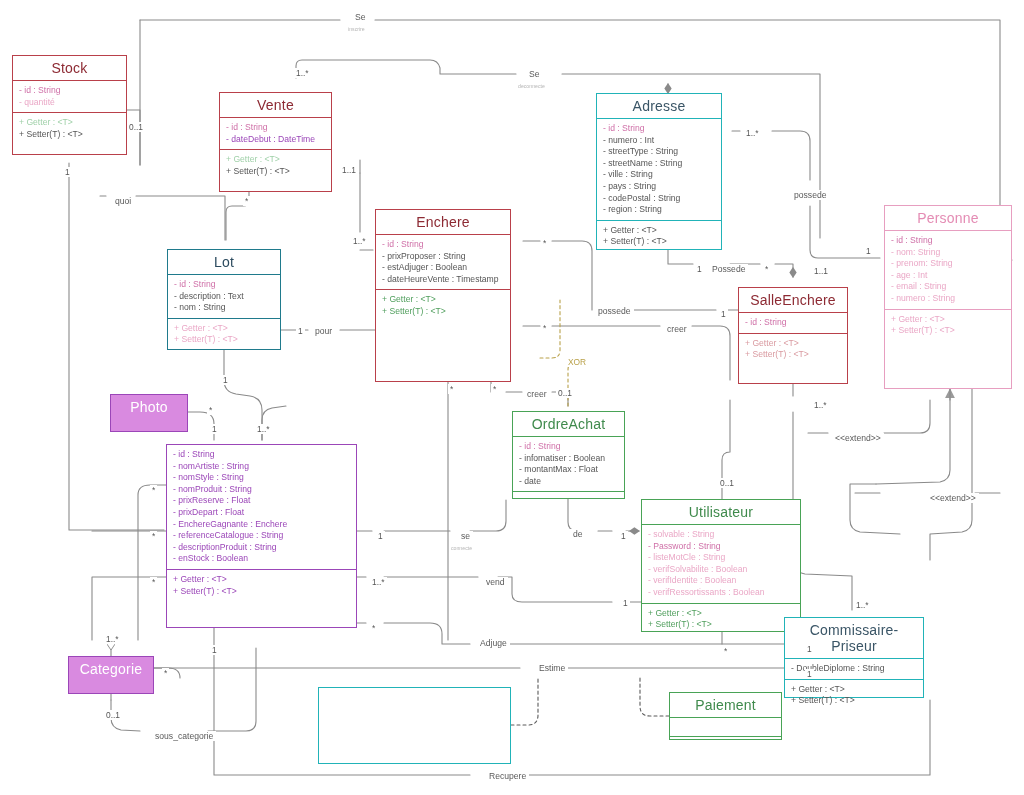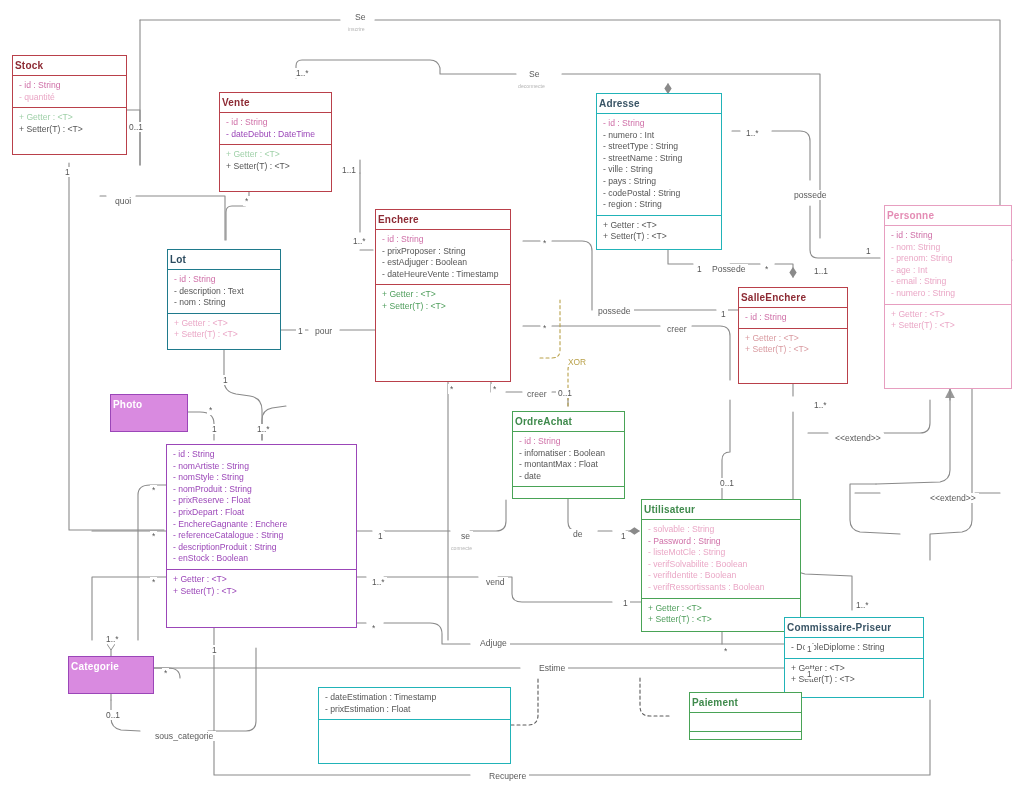--- a/index.html
+++ b/index.html
@@ -26,27 +26,26 @@
   
   .umlclass {
     position: absolute;
     box-sizing: border-box;
     background: #ffffff;
     border: 1.4px solid #999;
     display: flex;
     flex-direction: column;
   }
   .umlclass .cls-title {
-    text-align: left;
-    font-size: 10px;
+    text-align: center;
+    font-size: 14px;
     padding: 4px 2px 4px 2px;
     border-bottom: 1.4px solid #999;
     color: #333;
     letter-spacing: .2px;
-    font-weight: bold;
   }
   .umlclass .cls-attrs {
     padding: 4px 5px 4px 6px;
     border-bottom: 1.4px solid #999;
   }
   .umlclass .cls-ops {
     padding: 4px 5px 4px 6px;
     flex: 1 1 auto;
   }
   .umlclass .row {
@@ -373,27 +372,23 @@
         <div class="cls-title">Commissaire-Priseur</div>
         <div class="cls-attrs">
           <div class="row c-grey">- DoubleDiplome : String</div>
         </div>
         <div class="cls-ops">
           <div class="row c-grey">+ Getter : &lt;T&gt;</div>
           <div class="row c-grey">+ Setter(T) : &lt;T&gt;</div>
         </div>
       </div>
       <div class="umlclass t-cyan" style="left: 318px; top: 687px; width: 193px; height: 77px;">
-        <div class="cls-attrs">
-          <div class="row c-grey">- dateEstimation : Timestamp</div>
-          <div class="row c-grey">- prixEstimation : Float</div>
-        </div>
         <div class="cls-ops"></div>
       </div>
-      <div class="umlclass t-green" style="left: 689px; top: 692px; width: 113px; height: 48px;">
+      <div class="umlclass t-green" style="left: 669px; top: 692px; width: 113px; height: 48px;">
         <div class="cls-title">Paiement</div>
         <div class="cls-attrs" style="min-height: 10px;"></div>
         <div class="cls-ops"></div>
       </div>
     </div>
 
   <div id="labels-host">
       <div class="elabel" style="left: 352px; top: 12px;">Se</div>
       <div class="elabel sub" style="left: 348px; top: 24px;">inscrire</div>
       <div class="elabel" style="left: 526px; top: 69px;">Se</div>

